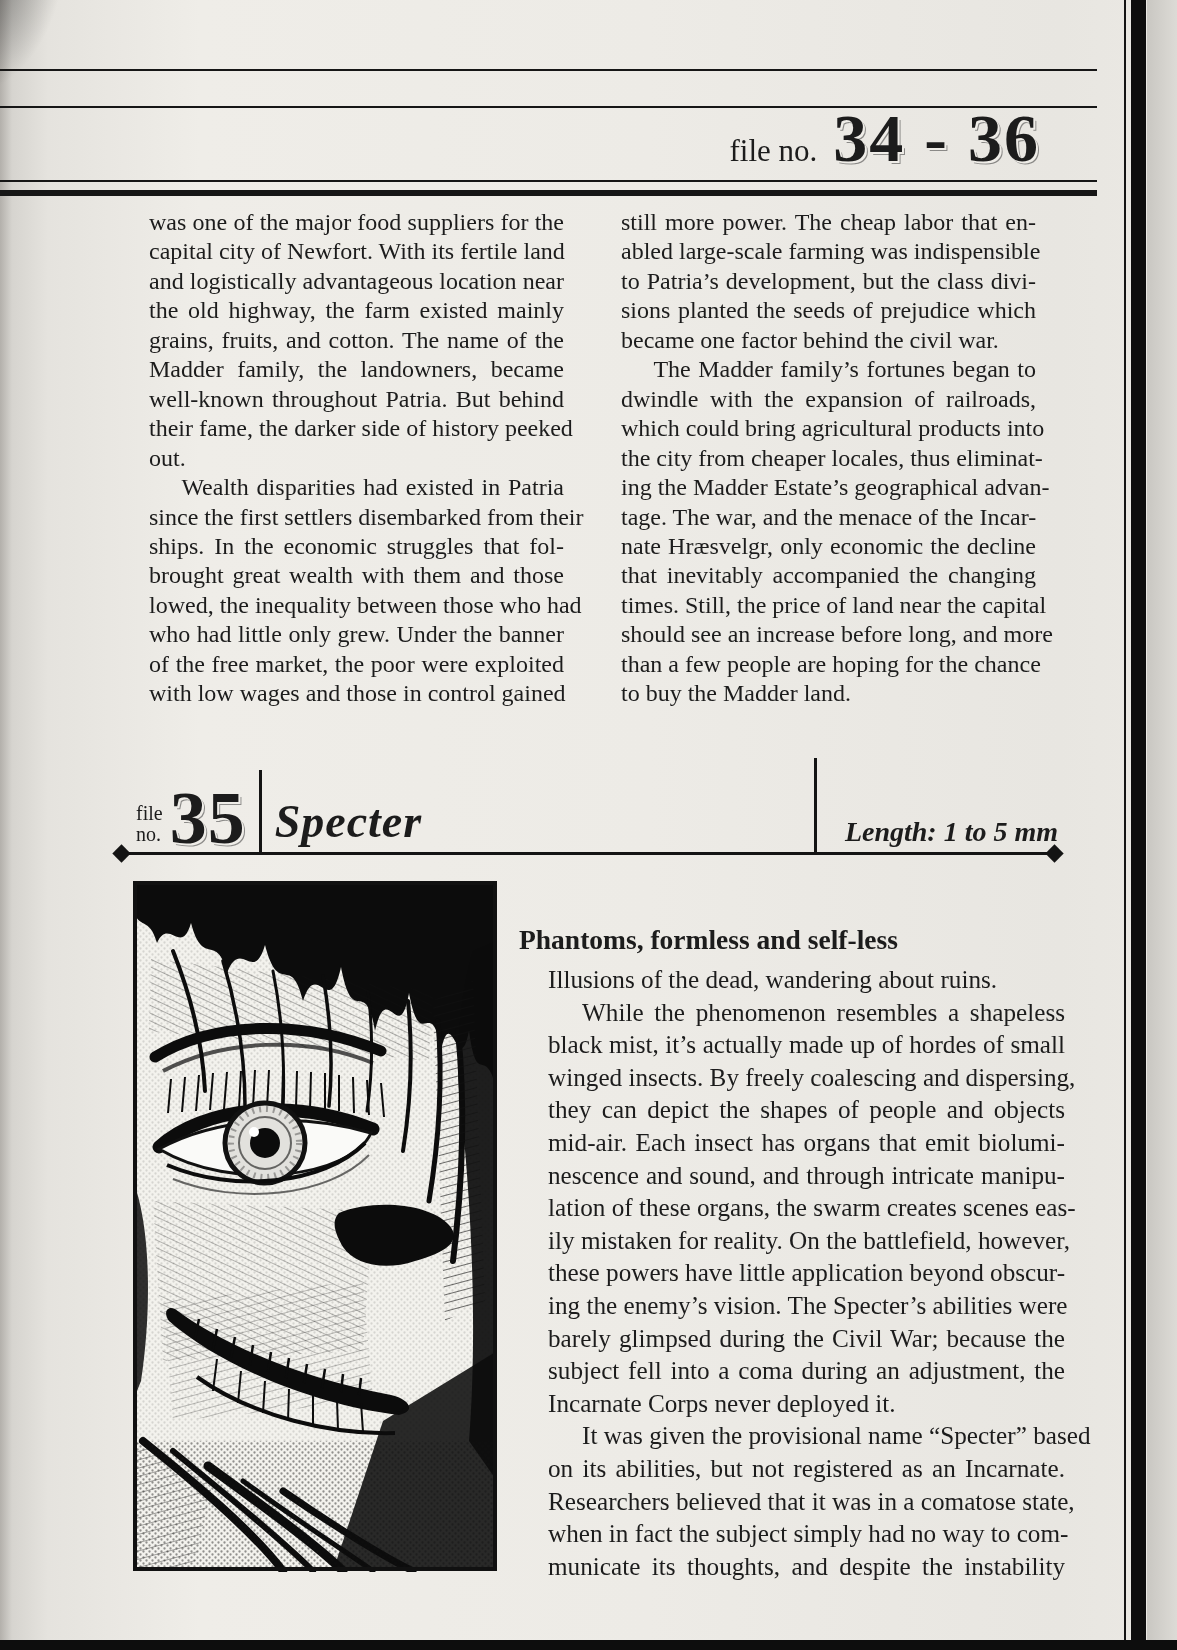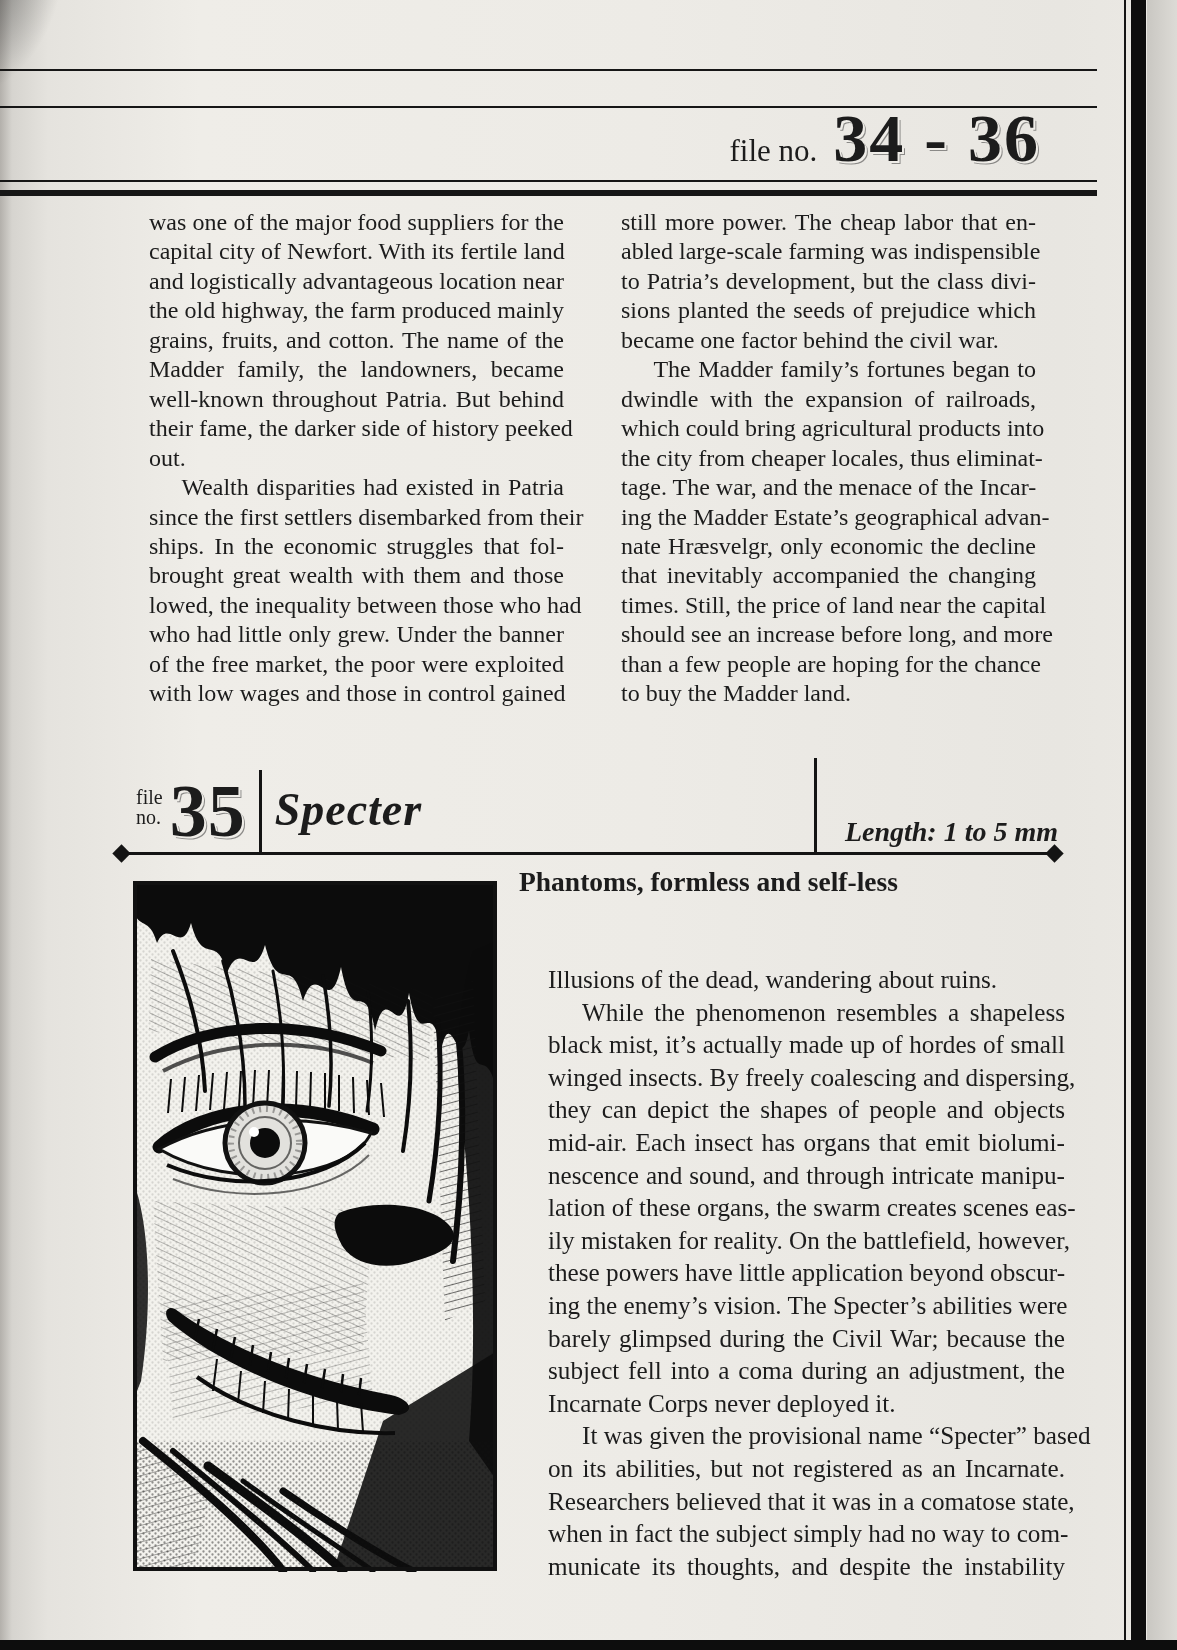--- a/index.html
+++ b/index.html
@@ -22,38 +22,38 @@
   .file-hdr .rng{font-size:68px;font-weight:bold;line-height:1;letter-spacing:2px;
     text-shadow:2px 2px 0 #efede8,3px 3px 0 rgba(60,60,60,.55);}
   
   .cols{position:absolute;top:208px;left:120px;width:916px;display:flex;gap:28px;font-size:24px;line-height:29.45px;}
   .col{width:444px;}
   .tl{text-align:justify;text-align-last:justify;white-space:nowrap;margin-left:29px;}
   .tl.end{text-align-last:left;}
   .tl.ind{text-indent:1.35em;}
   
   .f35{position:absolute;left:136px;top:750px;width:922px;height:102px;display:flex;justify-content:space-between;align-items:flex-end;}
-  .f35L{display:flex;align-items:center;}
+  .f35L{display:flex;align-items:flex-end;}
   .fileno{font-size:20px;line-height:1.02;padding-bottom:8px;margin-right:7px;}
   .num{font-size:74px;font-weight:bold;line-height:.92;letter-spacing:1px;
     text-shadow:2px 2px 0 #efede8,3px 3px 0 rgba(60,60,60,.55);}
   .vbar{width:3px;height:82px;background:#141414;margin:0 13px;}
   .name{font-size:46px;font-style:italic;font-weight:bold;padding-bottom:4px;letter-spacing:1px;}
   .f35R{display:flex;align-items:flex-end;}
   .vbar2{width:3px;height:94px;background:#141414;margin-right:28px;}
   .len{font-size:28px;font-style:italic;font-weight:bold;padding-bottom:4px;}
   
   .divider{position:absolute;left:118px;top:852px;width:940px;height:3px;background:#141414;}
   .dia{position:absolute;top:-5px;width:13px;height:13px;background:#141414;transform:rotate(45deg);}
   .dia.l{left:-3px}.dia.r{right:-3px}
   
   .illus{position:absolute;left:133px;top:880px;width:364px;height:692px;}
   .illus svg{display:block;width:100%;height:100%;}
   
-  .sp-head{position:absolute;left:519px;top:866px;width:546px;font-size:27.5px;font-weight:bold;}
+  .sp-head{position:absolute;left:519px;top:924px;width:546px;font-size:27.5px;font-weight:bold;}
   .sp-body{position:absolute;left:519px;top:964px;width:546px;font-size:25.2px;line-height:32.6px;}
   
   .rmargin{position:absolute;top:0;bottom:0;left:1147px;width:30px;background:linear-gradient(90deg,#c9c7c2,#dddbd6);}
   .vline{position:absolute;top:0;bottom:0;left:1124px;width:2px;background:#141414;}
   .vband{position:absolute;top:0;bottom:0;left:1131px;width:15px;background:#0d0d0d;}
   .bbar{position:absolute;left:0;bottom:0;width:100%;height:10px;background:#0d0d0d;}
 </style>
 </head>
 <body>
 
@@ -68,21 +68,21 @@
   </div>
 
   <div class="rule r3"></div>
   <div class="rule r4"></div>
 
   <div class="cols">
     <div class="col">
         <div class="tl">was one of the major food suppliers for the</div>
         <div class="tl">capital city of Newfort. With its fertile land</div>
         <div class="tl">and logistically advantageous location near</div>
-        <div class="tl">the old highway, the farm produced mainly</div>
+        <div class="tl">the old highway, the farm existed mainly</div>
         <div class="tl">grains, fruits, and cotton. The name of the</div>
         <div class="tl">Madder family, the landowners, became</div>
         <div class="tl">well-known throughout Patria. But behind</div>
         <div class="tl">their fame, the darker side of history peeked</div>
         <div class="tl end">out.</div>
         <div class="tl ind">Wealth disparities had existed in Patria</div>
         <div class="tl">since the first settlers disembarked from their</div>
         <div class="tl">ships. In the economic struggles that fol-</div>
         <div class="tl">brought great wealth with them and those</div>
         <div class="tl">lowed, the inequality between those who had</div>
@@ -93,22 +93,22 @@
     <div class="col">
         <div class="tl">still more power. The cheap labor that en-</div>
         <div class="tl">abled large-scale farming was indispensible</div>
         <div class="tl">to Patria’s development, but the class divi-</div>
         <div class="tl">sions planted the seeds of prejudice which</div>
         <div class="tl end">became one factor behind the civil war.</div>
         <div class="tl ind">The Madder family’s fortunes began to</div>
         <div class="tl">dwindle with the expansion of railroads,</div>
         <div class="tl">which could bring agricultural products into</div>
         <div class="tl">the city from cheaper locales, thus eliminat-</div>
+        <div class="tl">ing the Madder Estate’s geographical advan-</div>
         <div class="tl">tage. The war, and the menace of the Incar-</div>
-        <div class="tl">ing the Madder Estate’s geographical advan-</div>
         <div class="tl">nate Hræsvelgr, only economic the decline</div>
         <div class="tl">that inevitably accompanied the changing</div>
         <div class="tl">times. Still, the price of land near the capital</div>
         <div class="tl">should see an increase before long, and more</div>
         <div class="tl">than a few people are hoping for the chance</div>
         <div class="tl end">to buy the Madder land.</div>
       </div>
   </div>
 
   <div class="f35">

